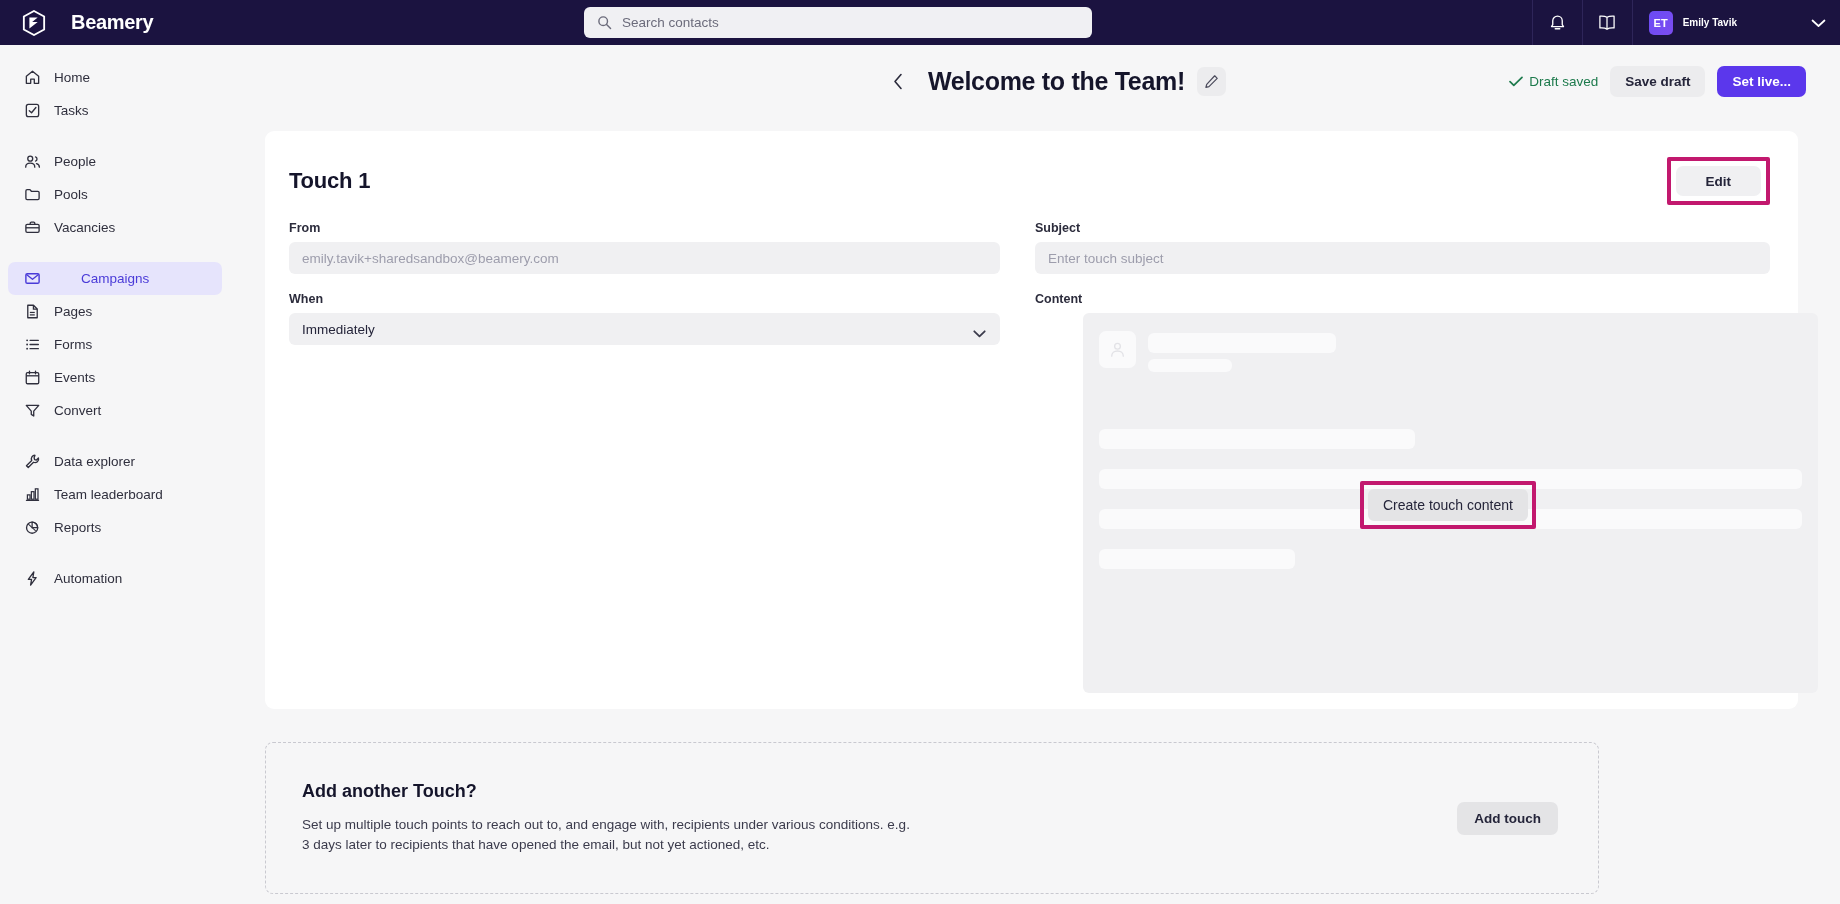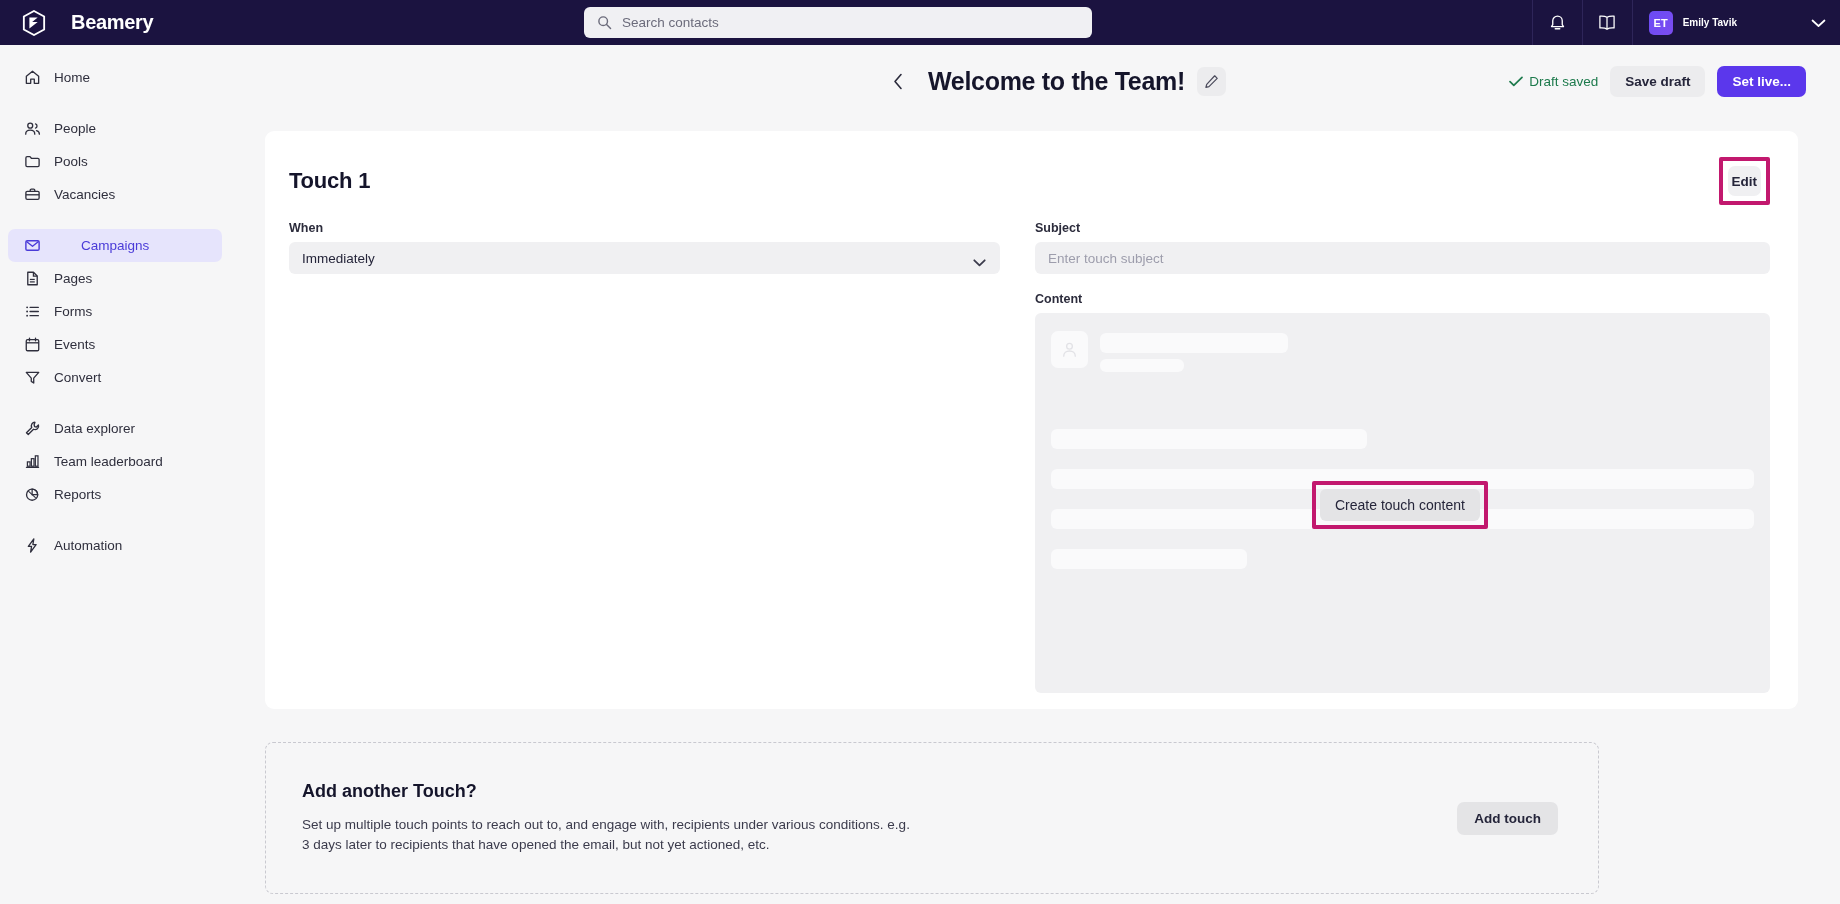--- a/index.html
+++ b/index.html
@@ -146,21 +146,21 @@
   .touch-title {
     font-size: 22px; font-weight: 700; color: #15152b;
     letter-spacing: -0.2px;
   }
   .edit-highlight {
     border: 4px solid #c2186e; border-radius: 2px;
     padding: 5px; background: #ffffff;
   }
   .btn-edit {
     background: #f0f0f2; color: #25253a;
-    height: 30px; padding: 0 4px; border:none;
+    height: 30px; padding: 0 30px; border:none;
     border-radius: 7px; cursor: pointer;
     font-family:"Liberation Sans", sans-serif;
     font-size: 13.5px; font-weight: 600;
   }
   .touch-body {
     display: flex; gap: 0; padding: 16px 28px 0 24px;
   }
   .col-left  { width: 735px; }
   .col-right { width: 735px; margin-left: 35px; }
   .field-label {
@@ -185,20 +185,21 @@
   }
   .select-caret {
     position: absolute; right: 14px; top: 11px; pointer-events: none;
   }
 
   
   .content-area {
     position: relative; width: 735px; height: 380px;
     background: #f0f0f2; border-radius: 6px;
     padding: 18px 16px;
+    margin-left: 48px;
   }
   .sk-row { display: flex; align-items: flex-start; gap: 12px; }
   .sk-avatar {
     width: 37px; height: 37px; border-radius: 7px;
     background: #fafafb;
     display: flex; align-items: center; justify-content: center;
   }
   .sk-col { display: flex; flex-direction: column; gap: 6px; padding-top: 2px; }
   .sk-bar { background: #fafafb; border-radius: 6px; }
   .sk-b1 { width: 188px; height: 20px; }
@@ -297,20 +298,29 @@
   <div class="sidebar">
 
     <div class="nav-item">
       <span class="nv-ico">
         <svg width="17" height="17" viewBox="0 0 18 18">
             <path d="M2.5 7.6 9 2.3l6.5 5.3v7.6h-4.6v-4.4H7.1v4.4H2.5z" fill="none" stroke="#2f2f3d" stroke-width="1.4" stroke-linejoin="round"></path>
           </svg>
       </span>
       <span>Home</span>
     </div>
+    <div class="nav-item">
+      <span class="nv-ico">
+        <svg width="17" height="17" viewBox="0 0 18 18">
+            <rect x="2.5" y="2.5" width="13" height="13" rx="2" fill="none" stroke="#2f2f3d" stroke-width="1.4"></rect>
+            <polyline points="5.6,9.2 8,11.4 12.6,5.8" fill="none" stroke="#2f2f3d" stroke-width="1.4" stroke-linecap="round" stroke-linejoin="round"></polyline>
+          </svg>
+      </span>
+      <span>Tasks</span>
+    </div>
 
     <div class="nav-gap"></div>
 
     <div class="nav-item">
       <span class="nv-ico">
         <svg width="17" height="17" viewBox="0 0 18 18">
             <circle cx="6.6" cy="6" r="2.6" fill="none" stroke="#2f2f3d" stroke-width="1.4"></circle>
             <path d="M1.8 15c0-2.6 2.2-4.2 4.8-4.2S11.4 12.4 11.4 15" fill="none" stroke="#2f2f3d" stroke-width="1.4" stroke-linecap="round"></path>
             <path d="M12.2 4.1a2.4 2.4 0 0 1 0 4.5M13.2 11.2c1.9.4 3.1 1.8 3.1 3.8" fill="none" stroke="#2f2f3d" stroke-width="1.4" stroke-linecap="round"></path>
           </svg>
@@ -464,20 +474,24 @@
     <div class="touch-card-head">
       <div class="touch-title">Touch 1</div>
       <div class="edit-highlight">
         <button class="btn-edit">Edit</button>
       </div>
     </div>
 
     <div class="touch-body">
 
       <div class="col-left">
+        <div class="field-block">
+          <div class="field-label">From</div>
+          <input class="field-input" type="text" placeholder="emily.tavik+sharedsandbox@beamery.com" style="">
+        </div>
         <div class="field-block">
           <div class="field-label">When</div>
           <div class="select-wrap">
             <div class="select-box">Immediately</div>
             <span class="select-caret">
               <svg width="13" height="8" viewBox="0 0 13 8">
                 <polyline points="1.3,1.3 6.5,6.3 11.7,1.3" fill="none" stroke="#3b3b4c" stroke-width="1.8" stroke-linecap="round" stroke-linejoin="round"></polyline>
               </svg>
             </span>
           </div>

